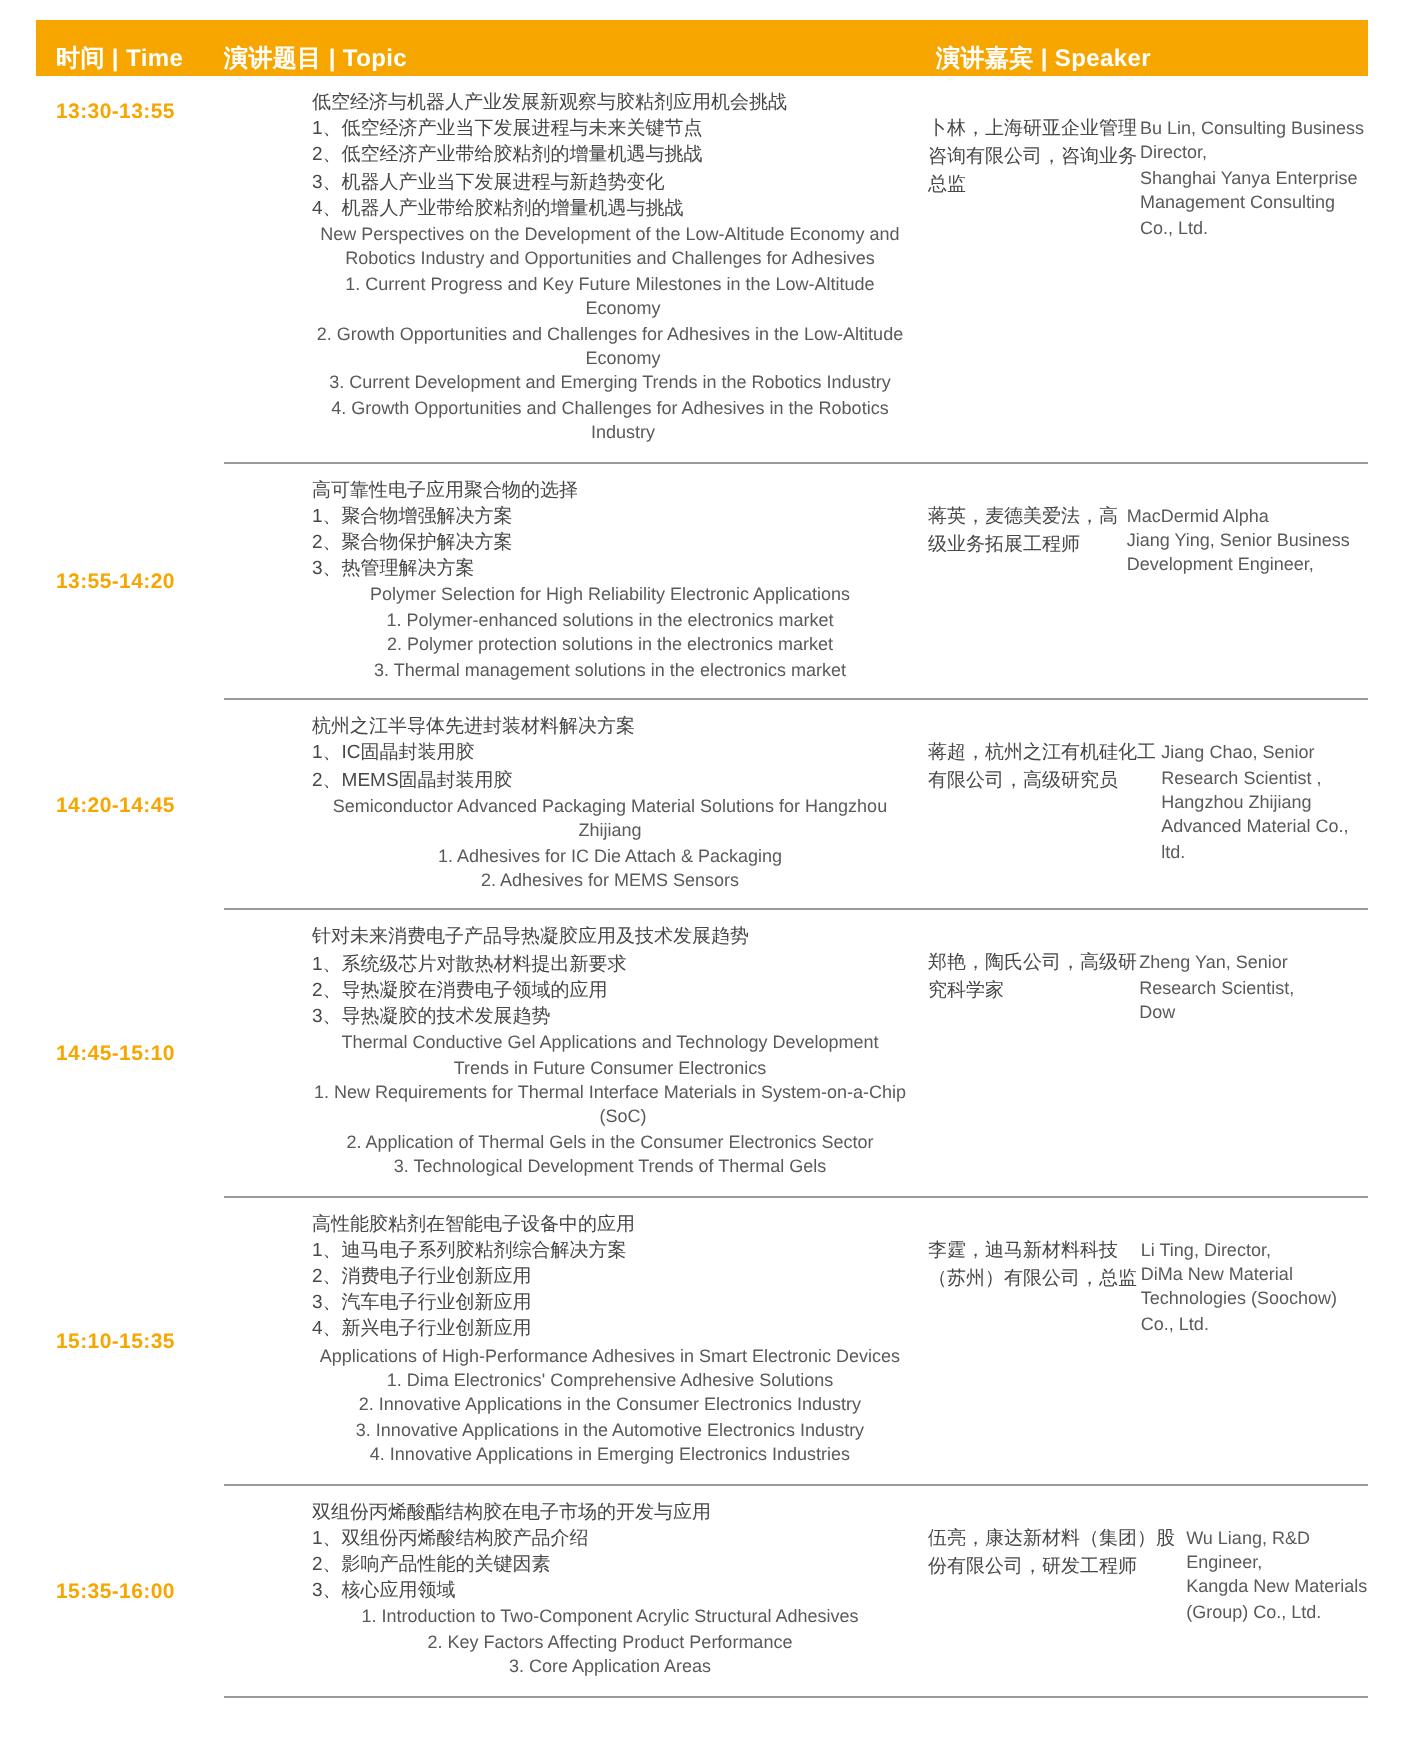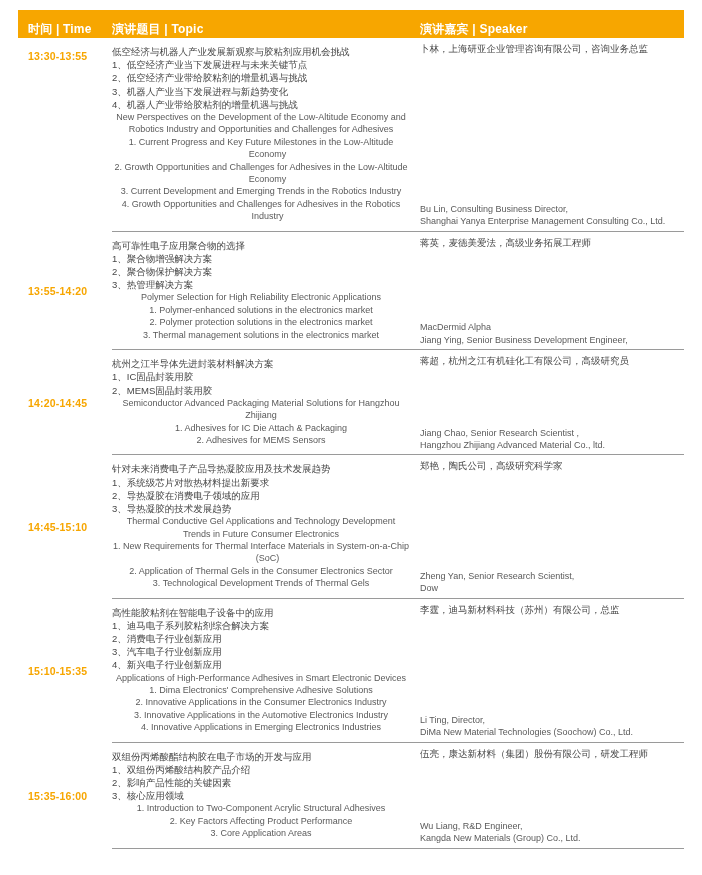--- a/index.html
+++ b/index.html
@@ -12,44 +12,44 @@
   .page { width:702px; padding:10px 18px 0 18px; }
 
   
   .header-row {
     display:flex; align-items:flex-end; height:28px;
     background:var(--accent,#F7A600); color:#ffffff;
     font-weight:700; font-size:12px; letter-spacing:.2px;
   }
   .hcol-time    { width:94px; padding-left:10px; }
   .hcol-topic   { width:308px; }
-  .hcol-speaker { flex:1; }
+  .hcol-speaker { flex:1;margin-left:48px; }
 
   
   .session-row { display:flex; position:relative; }
   .session-row::after {
     content:""; position:absolute; left:94px; right:0; bottom:0;
     height:1px; background:#9a9a9a;
   }
   .time-cell {
     width:94px; padding-left:10px;
     display:flex; align-items:center;
     font-weight:700; font-size:10.5px; letter-spacing:.2px;
     color:var(--accent,#F7A600);
   }
   [data-name="agenda-body"] .session-row:first-child .time-cell {
     align-items:flex-start; padding-top:12px;
   }
-  .topic-cell { width:308px; padding:7px 10px 9px 0; }
+  .topic-cell { width:308px; padding:7px 10px 9px 0;margin-left:44px; }
   .cn-text { font-size:9.5px; line-height:13.2px; color:#474747; }
   .en-text { font-size:9px;  line-height:12.4px; color:#5a5a5a;text-align:center; }
   .hang > div { padding-left:13px; text-indent:-13px; }
   .speaker-cell {
-    flex:1; display:flex; flex-direction:column; justify-content:space-between;
-    padding:4px 0;
+    flex:1; display:flex; justify-content:space-between;
+    padding:20px 0;
   }
   .speaker-cn { font-size:9.5px; line-height:14px; color:#474747; margin-bottom:1px; }
   .speaker-en > div { font-size:9px; line-height:12.4px; color:#5a5a5a; }
 
   
   .footer {
     text-align:right; padding:7px 0 12px 0;
     font-size:8.5px; color:#6e6e6e; line-height:12px;
   }
 </style>

